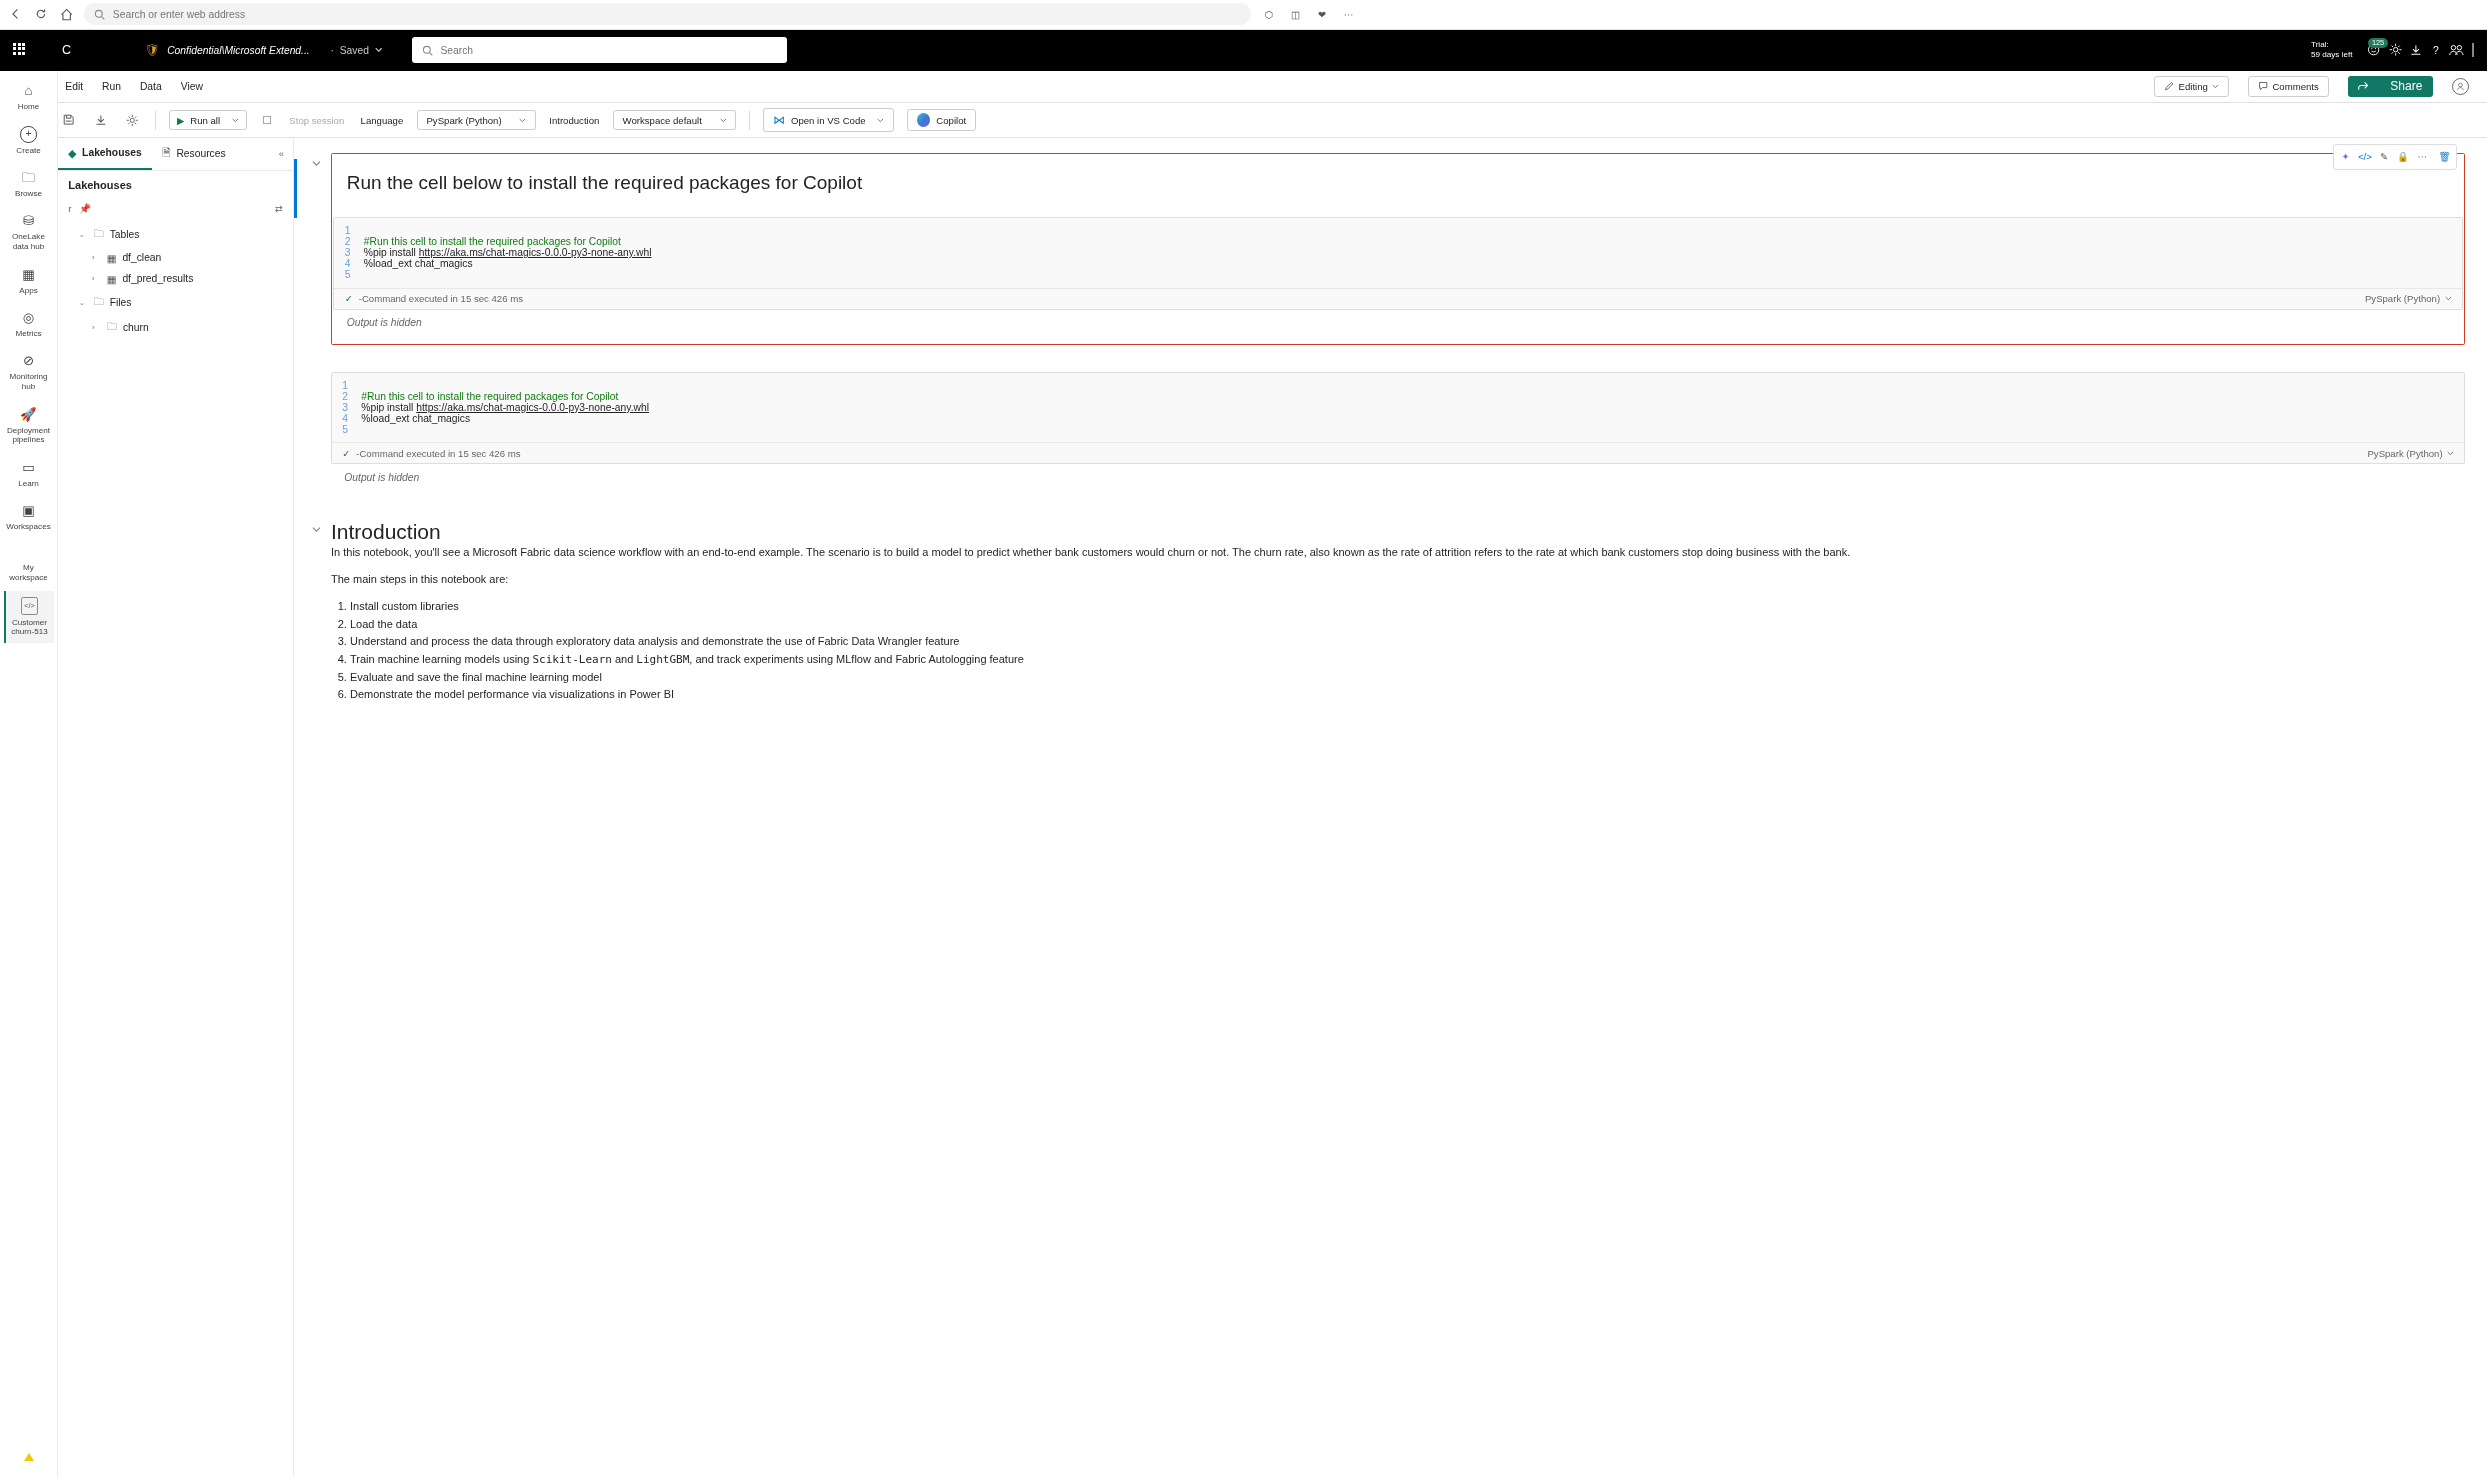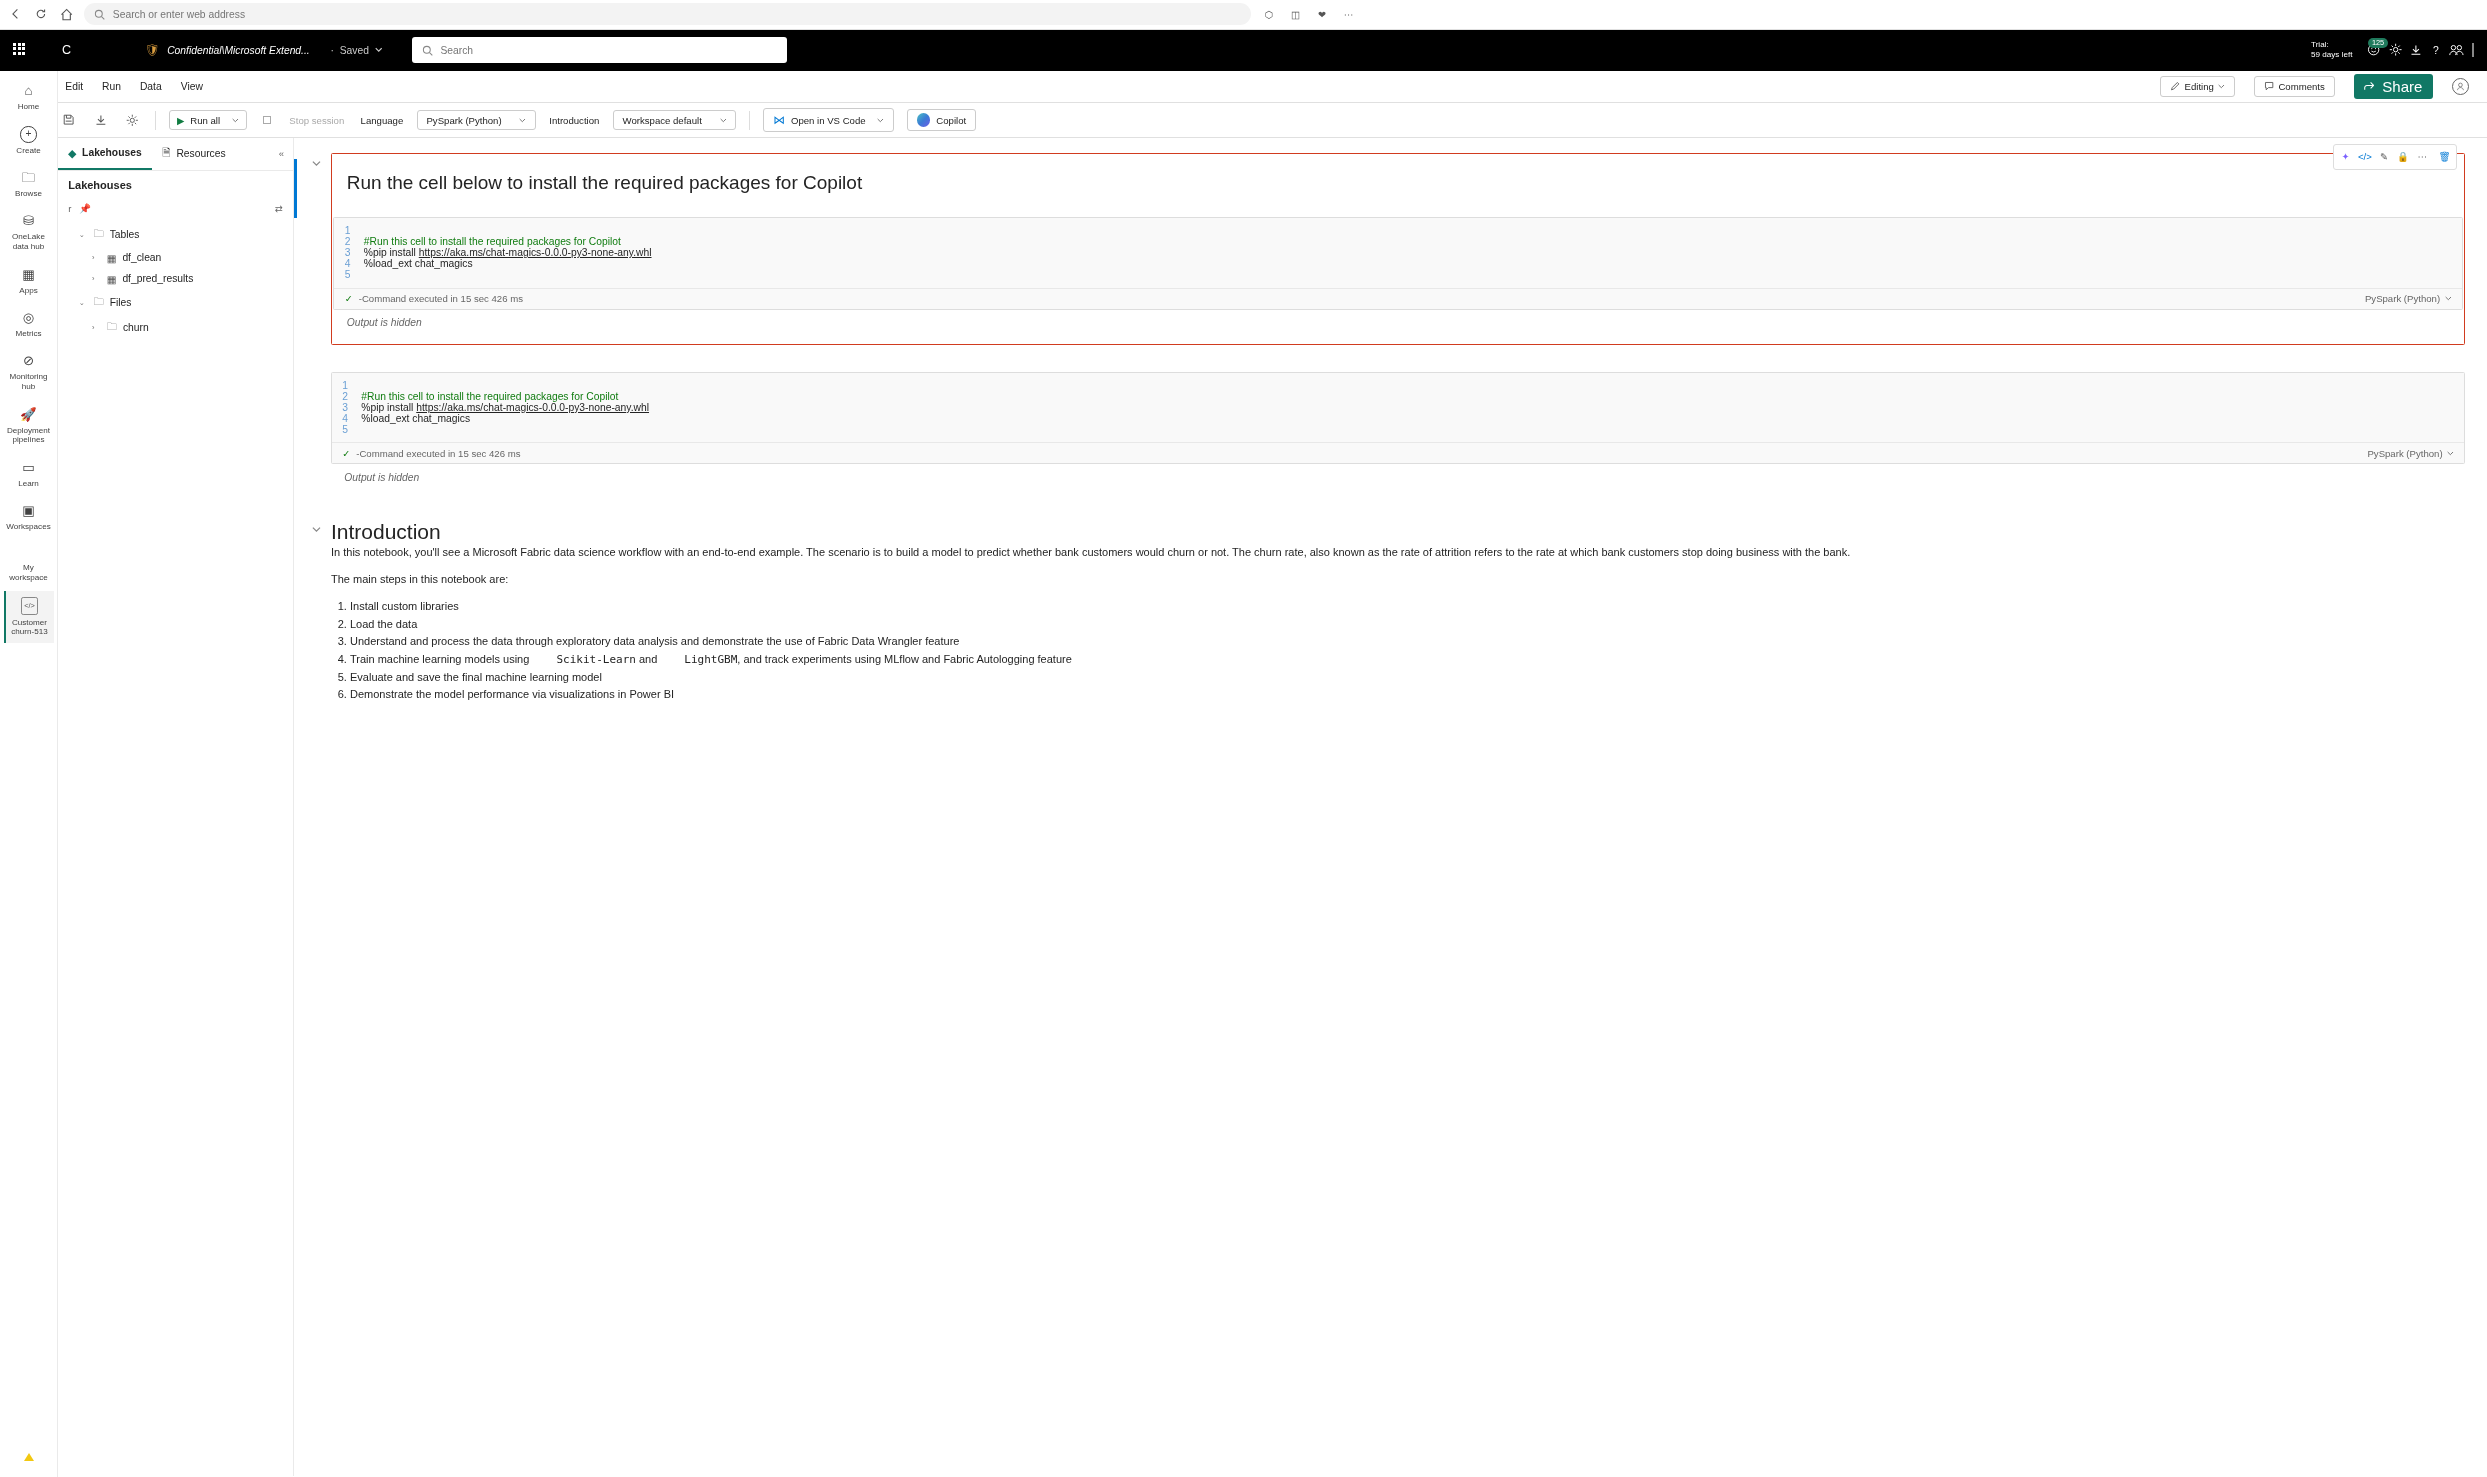--- a/index.html
+++ b/index.html
@@ -29,21 +29,21 @@
 .badge-wrap { position: relative; }
 .badge { position: absolute; top: -5.9px; right: -7.4px; background: #1f7a5c; color: #fff; border-radius: 7.4px; font-size: 7.4px; padding: 0.7px 3.7px; }
 
 
 .tabs-row { height: 32.5px; display: flex; align-items: center; border-bottom: 0.7px solid #e0e0e0; padding: 0 17.7px; gap: 19px; }
 .tab { font-size: 10.3px; color: #242424; padding: 7.4px 0; cursor: pointer; }
 .tab.active { font-weight: 600; border-bottom: 2.2px solid #117865; margin-bottom: -0.7px; }
 .tabs-spacer { flex: 1; }
 .editing-btn { border: 0.7px solid #ccc; border-radius: 3px; padding: 3.7px 8.9px; display: flex; align-items: center; gap: 4.4px; font-size: 9.6px; cursor: pointer; }
 .comments-btn { border: 0.7px solid #ccc; border-radius: 3px; padding: 3.7px 8.9px; display: flex; align-items: center; gap: 4.4px; font-size: 9.6px; cursor: pointer; }
-.share-btn { background: #117865; color: #fff; border-radius: 3px; padding: 3.7px 10.3px; display: flex; align-items: center; gap: 8px; font-size: 15px; cursor: pointer; }
+.share-btn { background: #117865; color: #fff; border-radius: 3px; padding: 3.7px 10.3px; display: flex; align-items: center; gap: 22px; font-size: 12px; cursor: pointer; }
 .avatar-circle { width: 17.7px; height: 17.7px; border: 1.1px solid #666; border-radius: 50%; display: flex; align-items: center; justify-content: center; font-size: 8.1px; }
 
 
 .toolbar-row { height: 35px; border-bottom: 0.7px solid #e0e0e0; display: flex; align-items: center; padding: 0 5.9px 0 59px; gap: 13.3px; }
 .toolbar-row .tbtn { display: flex; align-items: center; gap: 18px; color: #242424; cursor: pointer; padding: 3px; }
 .toolbar-row .tbtn.disabled { color: #aaa; }
 .run-all-btn { border: 0.7px solid #ccc; border-radius: 3px; padding: 3.7px 7.4px; display: flex; align-items: center; gap: 5.9px; }
 .play-icon { color: #107c41; }
 .stop-square { width: 8.1px; height: 8.1px; border: 1.1px solid #aaa; }
 .lang-select { border: 0.7px solid #ccc; border-radius: 3px; padding: 3.7px 8.9px; display: flex; align-items: center; gap: 17.7px; cursor: pointer; }
@@ -107,21 +107,21 @@
 .code-status .left { display: flex; align-items: center; gap: 5.9px; }
 .check { color: #107c10; }
 .lang-disp { display: flex; align-items: center; gap: 4.4px; }
 .output-hidden { font-style: italic; color: #666; padding: 7.4px 13.3px; font-size: 10.3px; }
 
 .md-cell.red-border .code-cell { border: 0.7px solid #ddd; }
 
 .intro-section h1 { font-size: 21px; font-weight: 400; margin-bottom: 0; }
 .intro-section p { font-size: 11px; line-height: 1.55; margin-bottom: 10.3px; }
 .intro-section ol { padding-left: 19px; font-size: 11px; line-height: 1.6; }
-.mono { font-family: "Consolas", monospace; margin-left: 24px; }
+.mono { font-family: "Consolas", monospace; }
 
 .blue-marker { position: absolute; left: 0; top: 20.7px; width: 3px; height: 59px; background: #0078d4; }
 
 svg { display: block; }
 </style>
 </head>
 <body>
 
 <div class="browser-bar">
   <div class="nav-btn">

